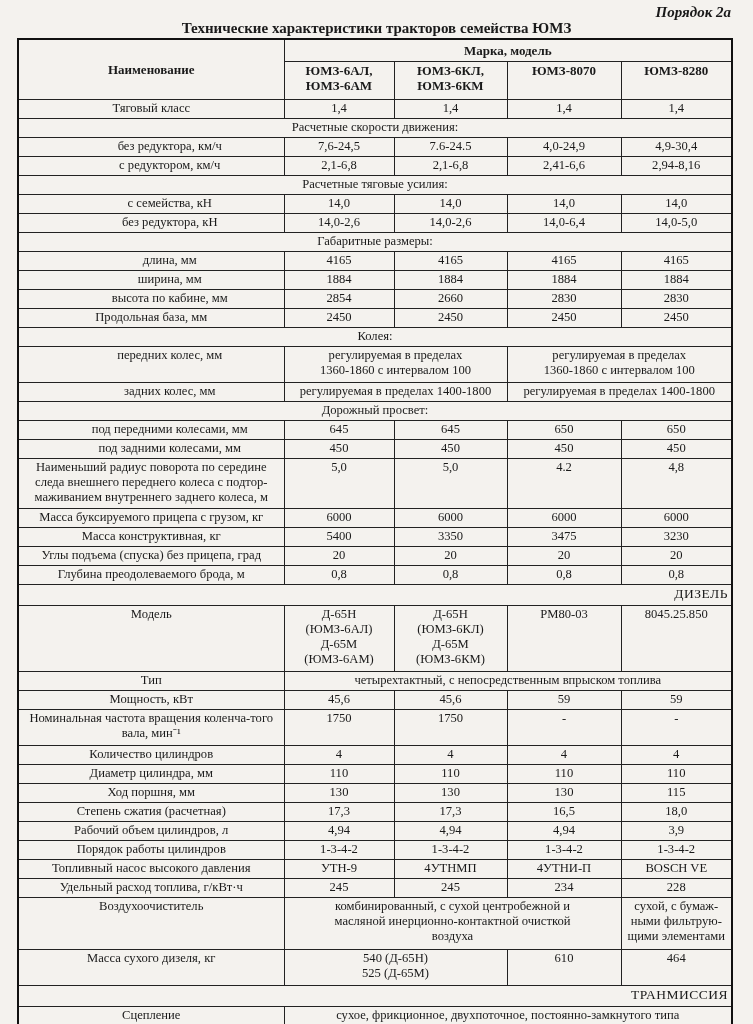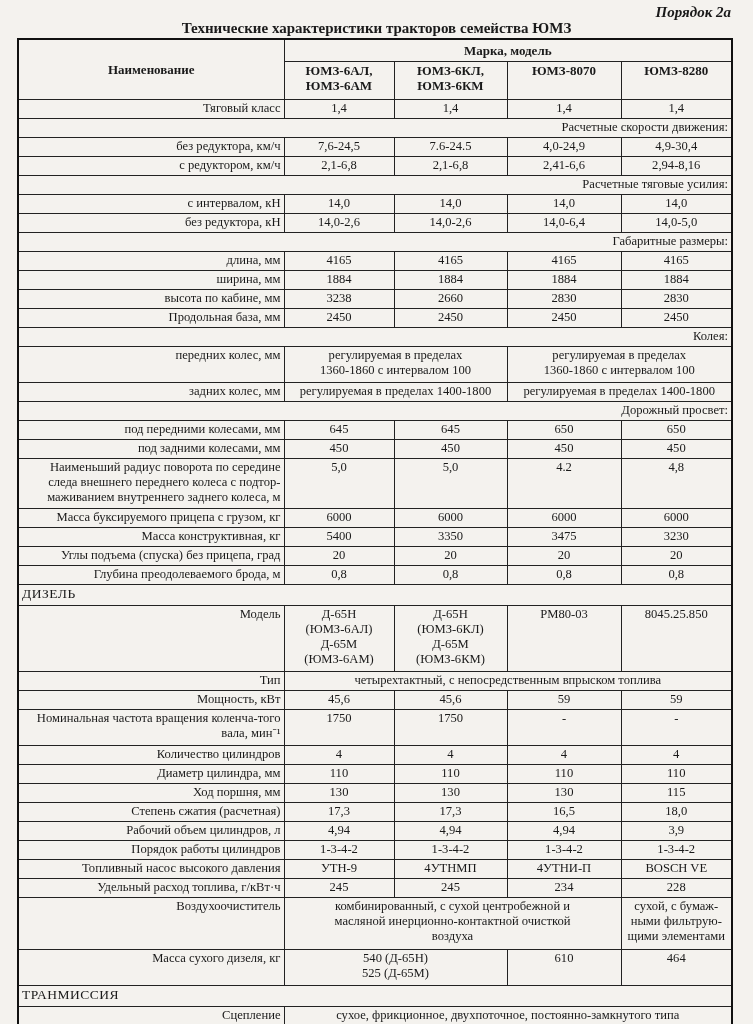--- a/index.html
+++ b/index.html
@@ -5,23 +5,23 @@
   html, body { margin:0; padding:0; }
   body { width:753px; height:1024px; background:#f4f2ee; position:relative; overflow:hidden;
          font-family:"Liberation Serif", serif; color:#1a1a1a; }
   .tbl-label { position:absolute; right:22px; top:4px; font-style:italic; font-weight:bold; font-size:15px; }
   .title { position:absolute; left:0; width:753px; top:20px; text-align:center; font-weight:bold; font-size:15px; }
   table { position:absolute; left:17px; top:38px; width:714px; border-collapse:collapse; table-layout:fixed;
           font-size:12.6px; line-height:15px; border:2px solid #111; }
   td, th { border:1px solid #222; padding:1px 3px; vertical-align:top; }
   th { font-weight:bold; text-align:center; vertical-align:middle; font-size:13px; }
   td.v { text-align:center; }
-  td.lbl { text-align:right; }
+  td.lbl { text-align:center; }
   td.ind { padding-left:40px; }
-  td.sec { text-align:left; font-size:13.5px; letter-spacing:0.5px; }
+  td.sec { text-align:right; font-size:13.5px; letter-spacing:0.5px; }
   td.group { border-bottom:1px solid #222; }
   tr.r { height:19px; }
   .colw0{width:266px}.colw1{width:110px}.colw2{width:113px}.colw3{width:114px}.colw4{width:111px}
 </style>
 </head>
 <body>
 
 <div class="tbl-label">Порядок 2а</div>
 <div class="title">Технические характеристики тракторов семейства ЮМЗ</div>
 
@@ -69,21 +69,21 @@
         <td class="lbl ind">с редуктором, км/ч</td>
         <td class="v" style="white-space:pre-line">2,1-6,8</td>
         <td class="v" style="white-space:pre-line">2,1-6,8</td>
         <td class="v" style="white-space:pre-line">2,41-6,6</td>
         <td class="v" style="white-space:pre-line">2,94-8,16</td>
       </tr>
       <tr class="r">
         <td class="lbl group" colspan="5">Расчетные тяговые усилия:</td>
       </tr>
       <tr class="r">
-        <td class="lbl ind">с интервалом, кН</td>
+        <td class="lbl ind">с семейства, кН</td>
         <td class="v" style="white-space:pre-line">14,0</td>
         <td class="v" style="white-space:pre-line">14,0</td>
         <td class="v" style="white-space:pre-line">14,0</td>
         <td class="v" style="white-space:pre-line">14,0</td>
       </tr>
       <tr class="r">
         <td class="lbl ind">без редуктора, кН</td>
         <td class="v" style="white-space:pre-line">14,0-2,6</td>
         <td class="v" style="white-space:pre-line">14,0-2,6</td>
         <td class="v" style="white-space:pre-line">14,0-6,4</td>
@@ -101,21 +101,21 @@
       </tr>
       <tr class="r">
         <td class="lbl ind">ширина, мм</td>
         <td class="v" style="white-space:pre-line">1884</td>
         <td class="v" style="white-space:pre-line">1884</td>
         <td class="v" style="white-space:pre-line">1884</td>
         <td class="v" style="white-space:pre-line">1884</td>
       </tr>
       <tr class="r">
         <td class="lbl ind">высота по кабине, мм</td>
-        <td class="v" style="white-space:pre-line">3238</td>
+        <td class="v" style="white-space:pre-line">2854</td>
         <td class="v" style="white-space:pre-line">2660</td>
         <td class="v" style="white-space:pre-line">2830</td>
         <td class="v" style="white-space:pre-line">2830</td>
       </tr>
       <tr class="r">
         <td class="lbl">Продольная база, мм</td>
         <td class="v" style="white-space:pre-line">2450</td>
         <td class="v" style="white-space:pre-line">2450</td>
         <td class="v" style="white-space:pre-line">2450</td>
         <td class="v" style="white-space:pre-line">2450</td>

